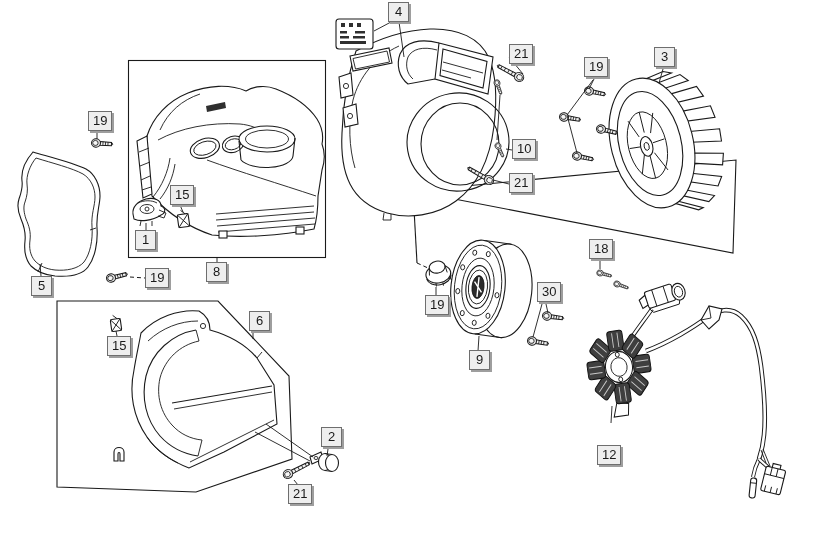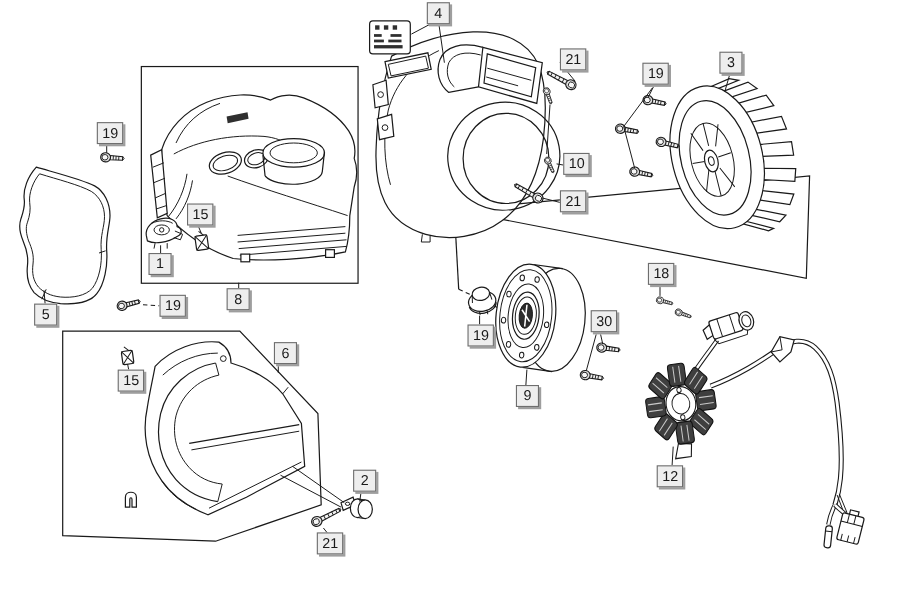--- a/index.html
+++ b/index.html
@@ -323,19 +323,19 @@
 <div class="callout" style="left:388px;top:2px">4</div>
 <div class="callout" style="left:509px;top:44px">21</div>
 <div class="callout" style="left:512px;top:139px">10</div>
 <div class="callout" style="left:509px;top:173px">21</div>
 <div class="callout" style="left:654px;top:47px">3</div>
 <div class="callout" style="left:584px;top:57px">19</div>
 <div class="callout" style="left:589px;top:239px">18</div>
 <div class="callout" style="left:425px;top:295px">19</div>
 <div class="callout" style="left:469px;top:350px">9</div>
 <div class="callout" style="left:537px;top:282px">30</div>
-<div class="callout" style="left:597px;top:423px">12</div>
+<div class="callout" style="left:597px;top:445px">12</div>
 <div class="callout" style="left:249px;top:311px">6</div>
 <div class="callout" style="left:107px;top:336px">15</div>
 <div class="callout" style="left:321px;top:427px">2</div>
 <div class="callout" style="left:288px;top:484px">21</div>
 
 </div>
 
 </body></html>

